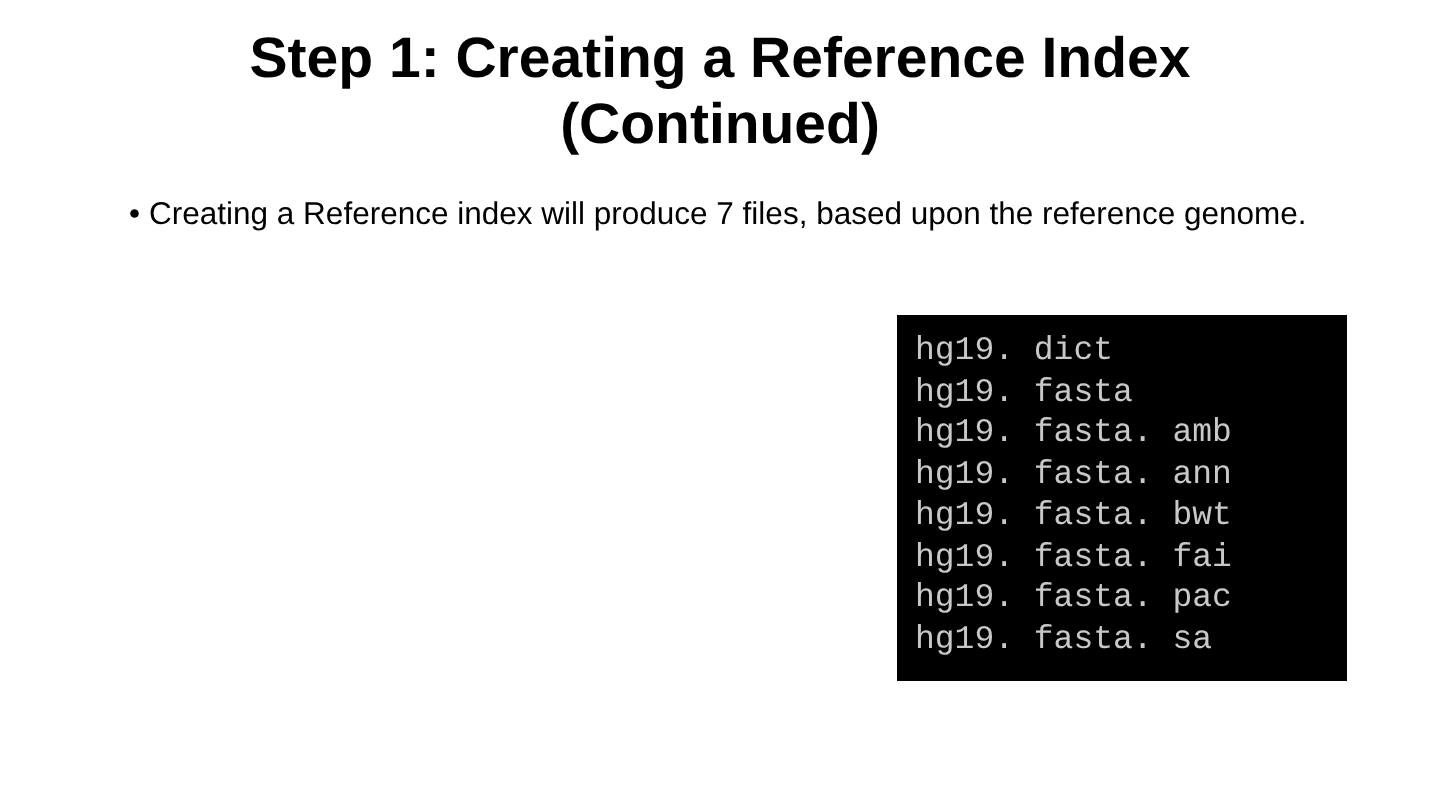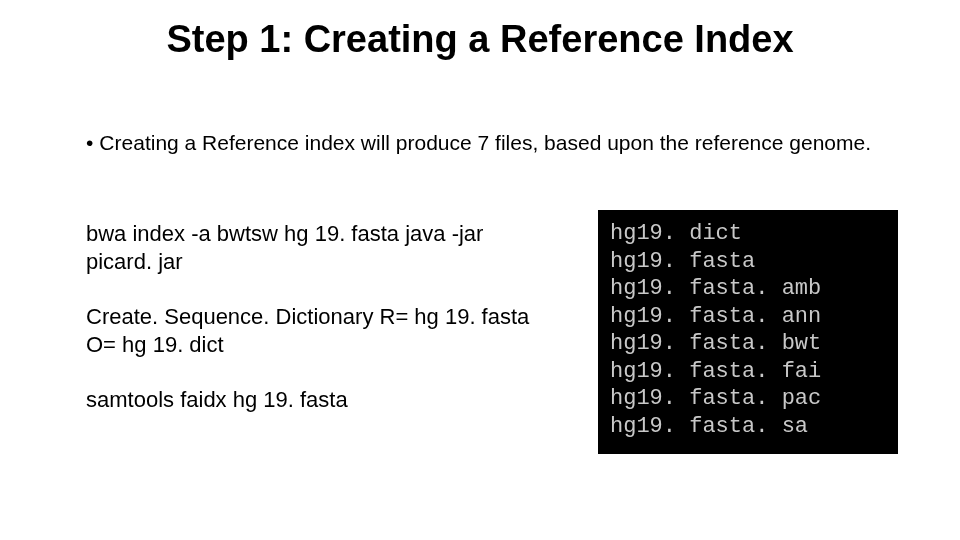--- a/index.html
+++ b/index.html
@@ -68,31 +68,27 @@
     white-space: pre;
   }
 </style>
 </head>
 <body>
 
 <div class="slide">
 
   <div class="title">
     <span>Step 1: Creating a Reference Index</span><br>
+    <span>(Continued)</span>
   </div>
 
   <div class="bullet-row">
     <span class="dot">•</span><span>Creating a Reference index will produce  7 files, based upon the reference genome.</span>
   </div>
 
-  <div class="commands">
-    <div class="block">bwa index -a bwtsw hg 19. fasta java -jar picard. jar</div>
-    <div class="block">Create. Sequence. Dictionary R= hg 19. fasta O= hg 19. dict</div>
-    <div class="block">samtools faidx hg 19. fasta</div>
-  </div>
 
   <div class="terminal"><span>hg19. dict</span>
 <span>hg19. fasta</span>
 <span>hg19. fasta. amb</span>
 <span>hg19. fasta. ann</span>
 <span>hg19. fasta. bwt</span>
 <span>hg19. fasta. fai</span>
 <span>hg19. fasta. pac</span>
 <span>hg19. fasta. sa</span></div>
 

